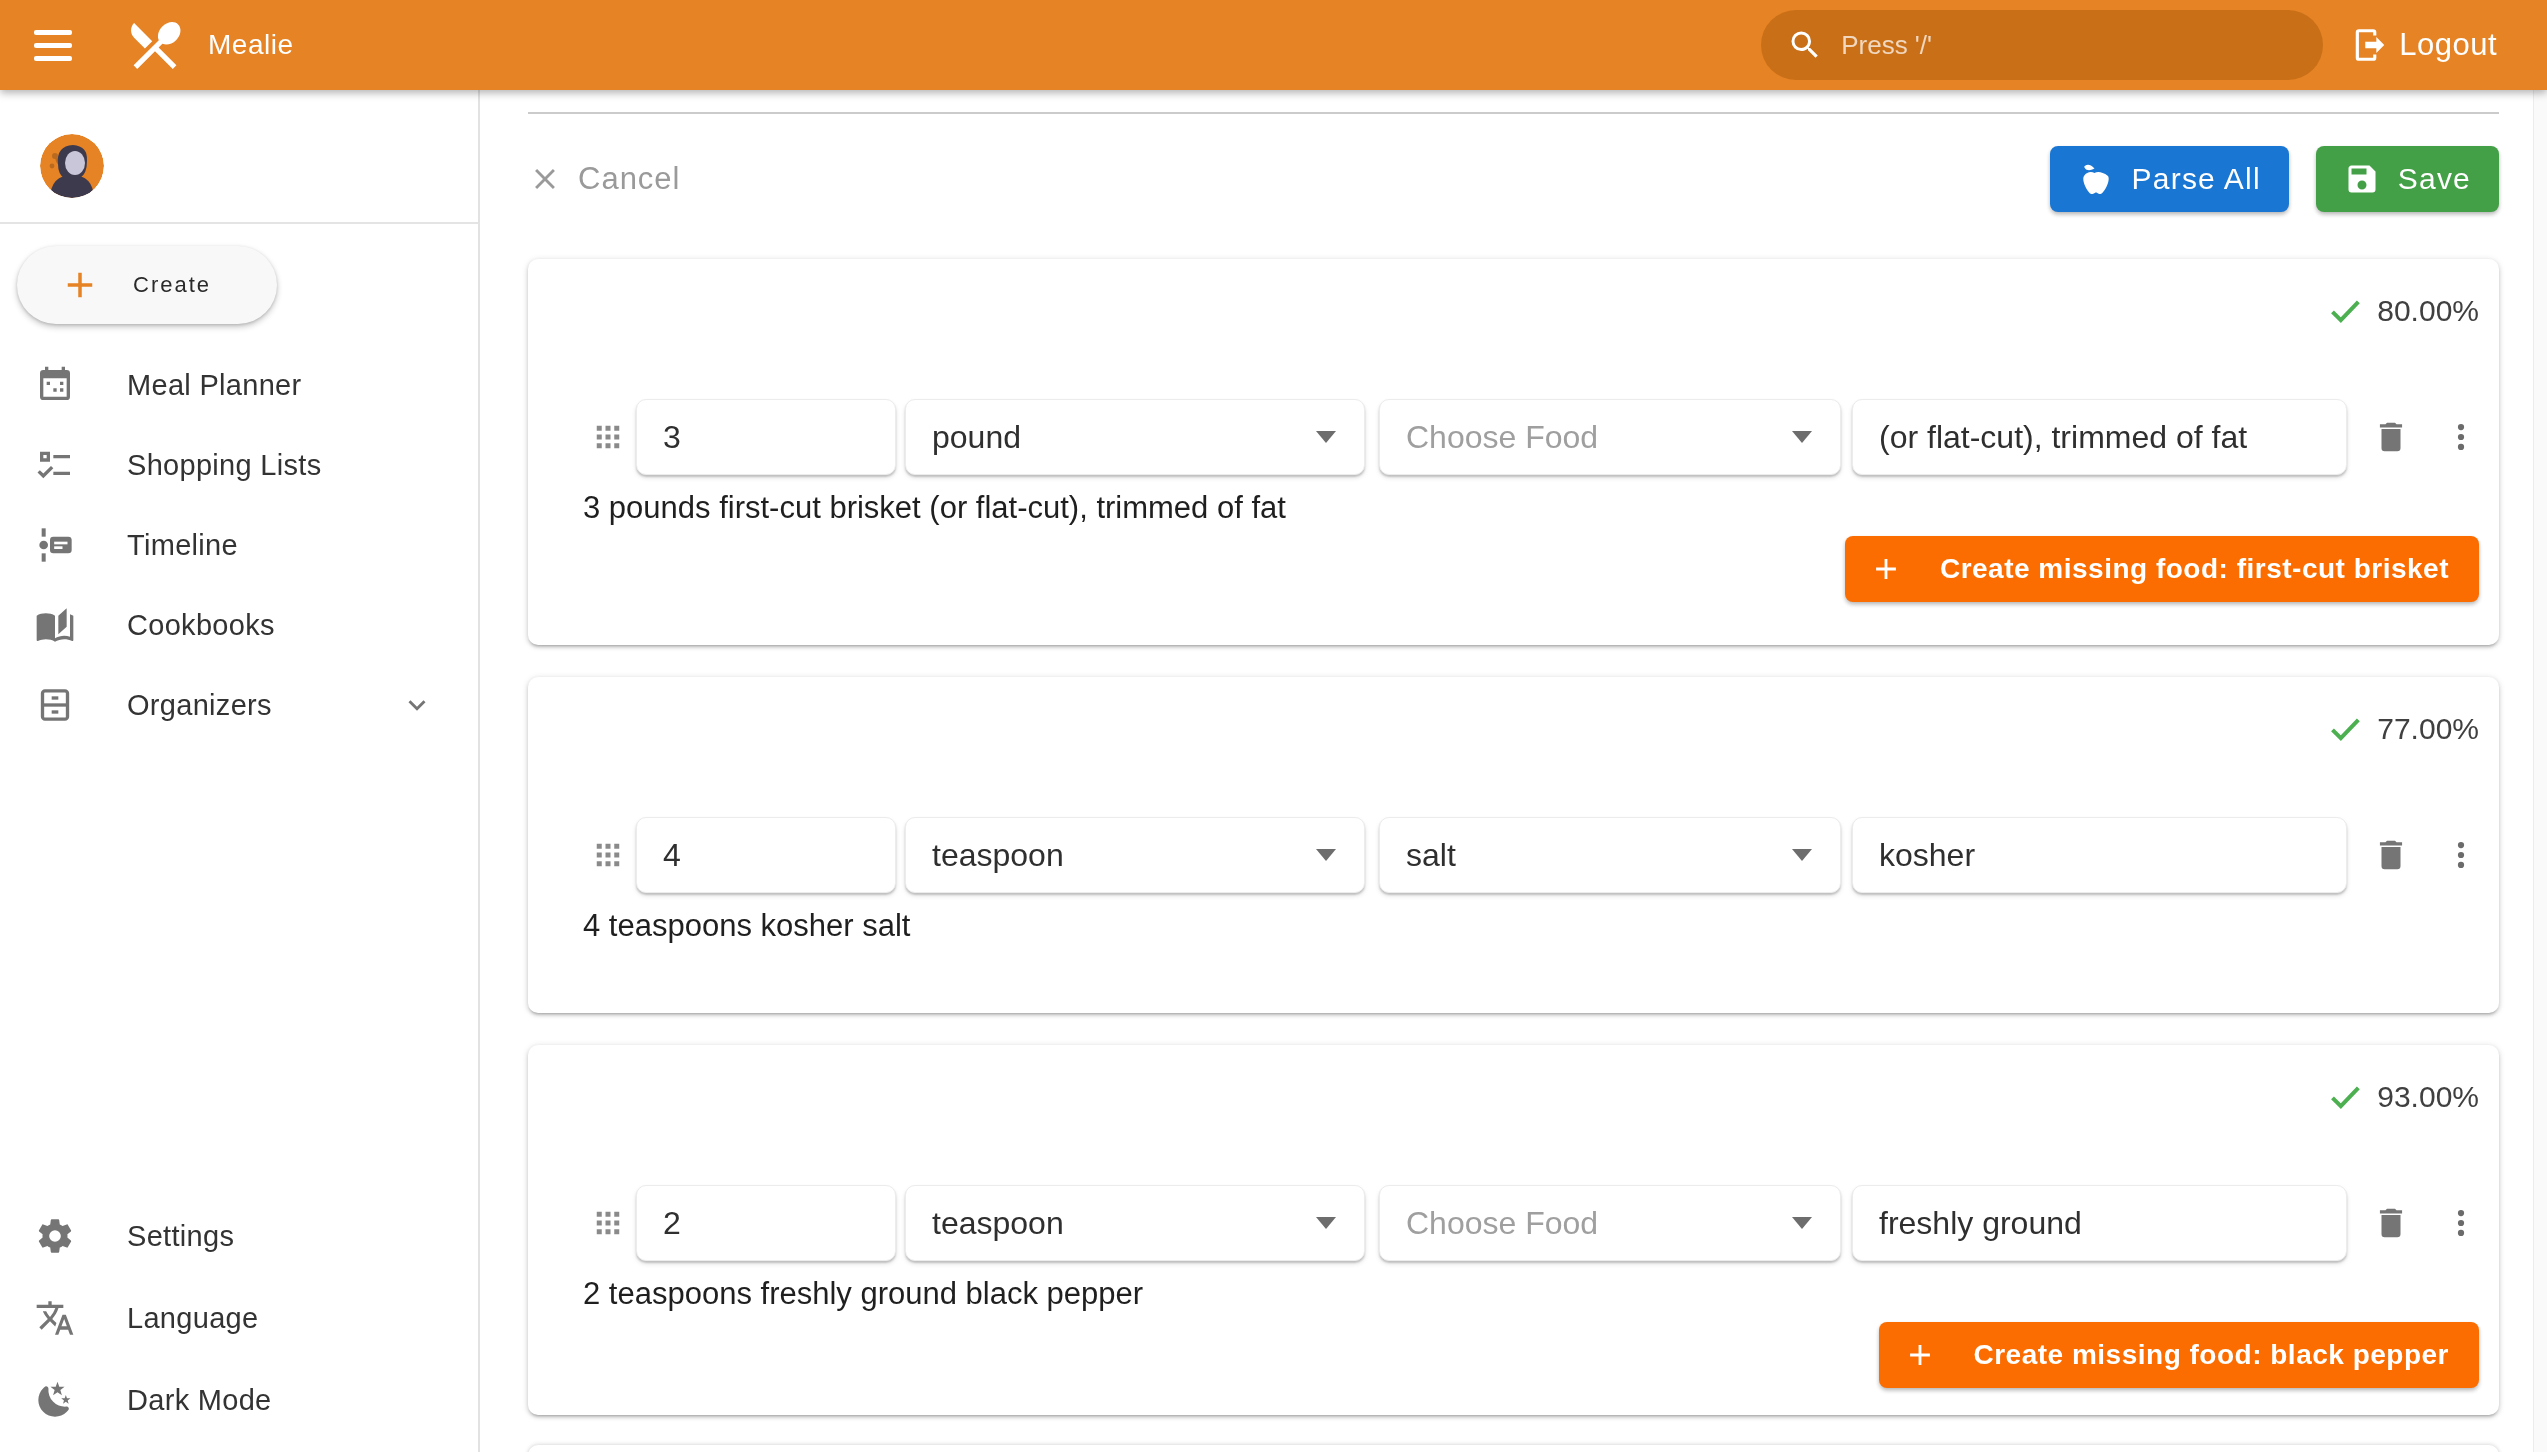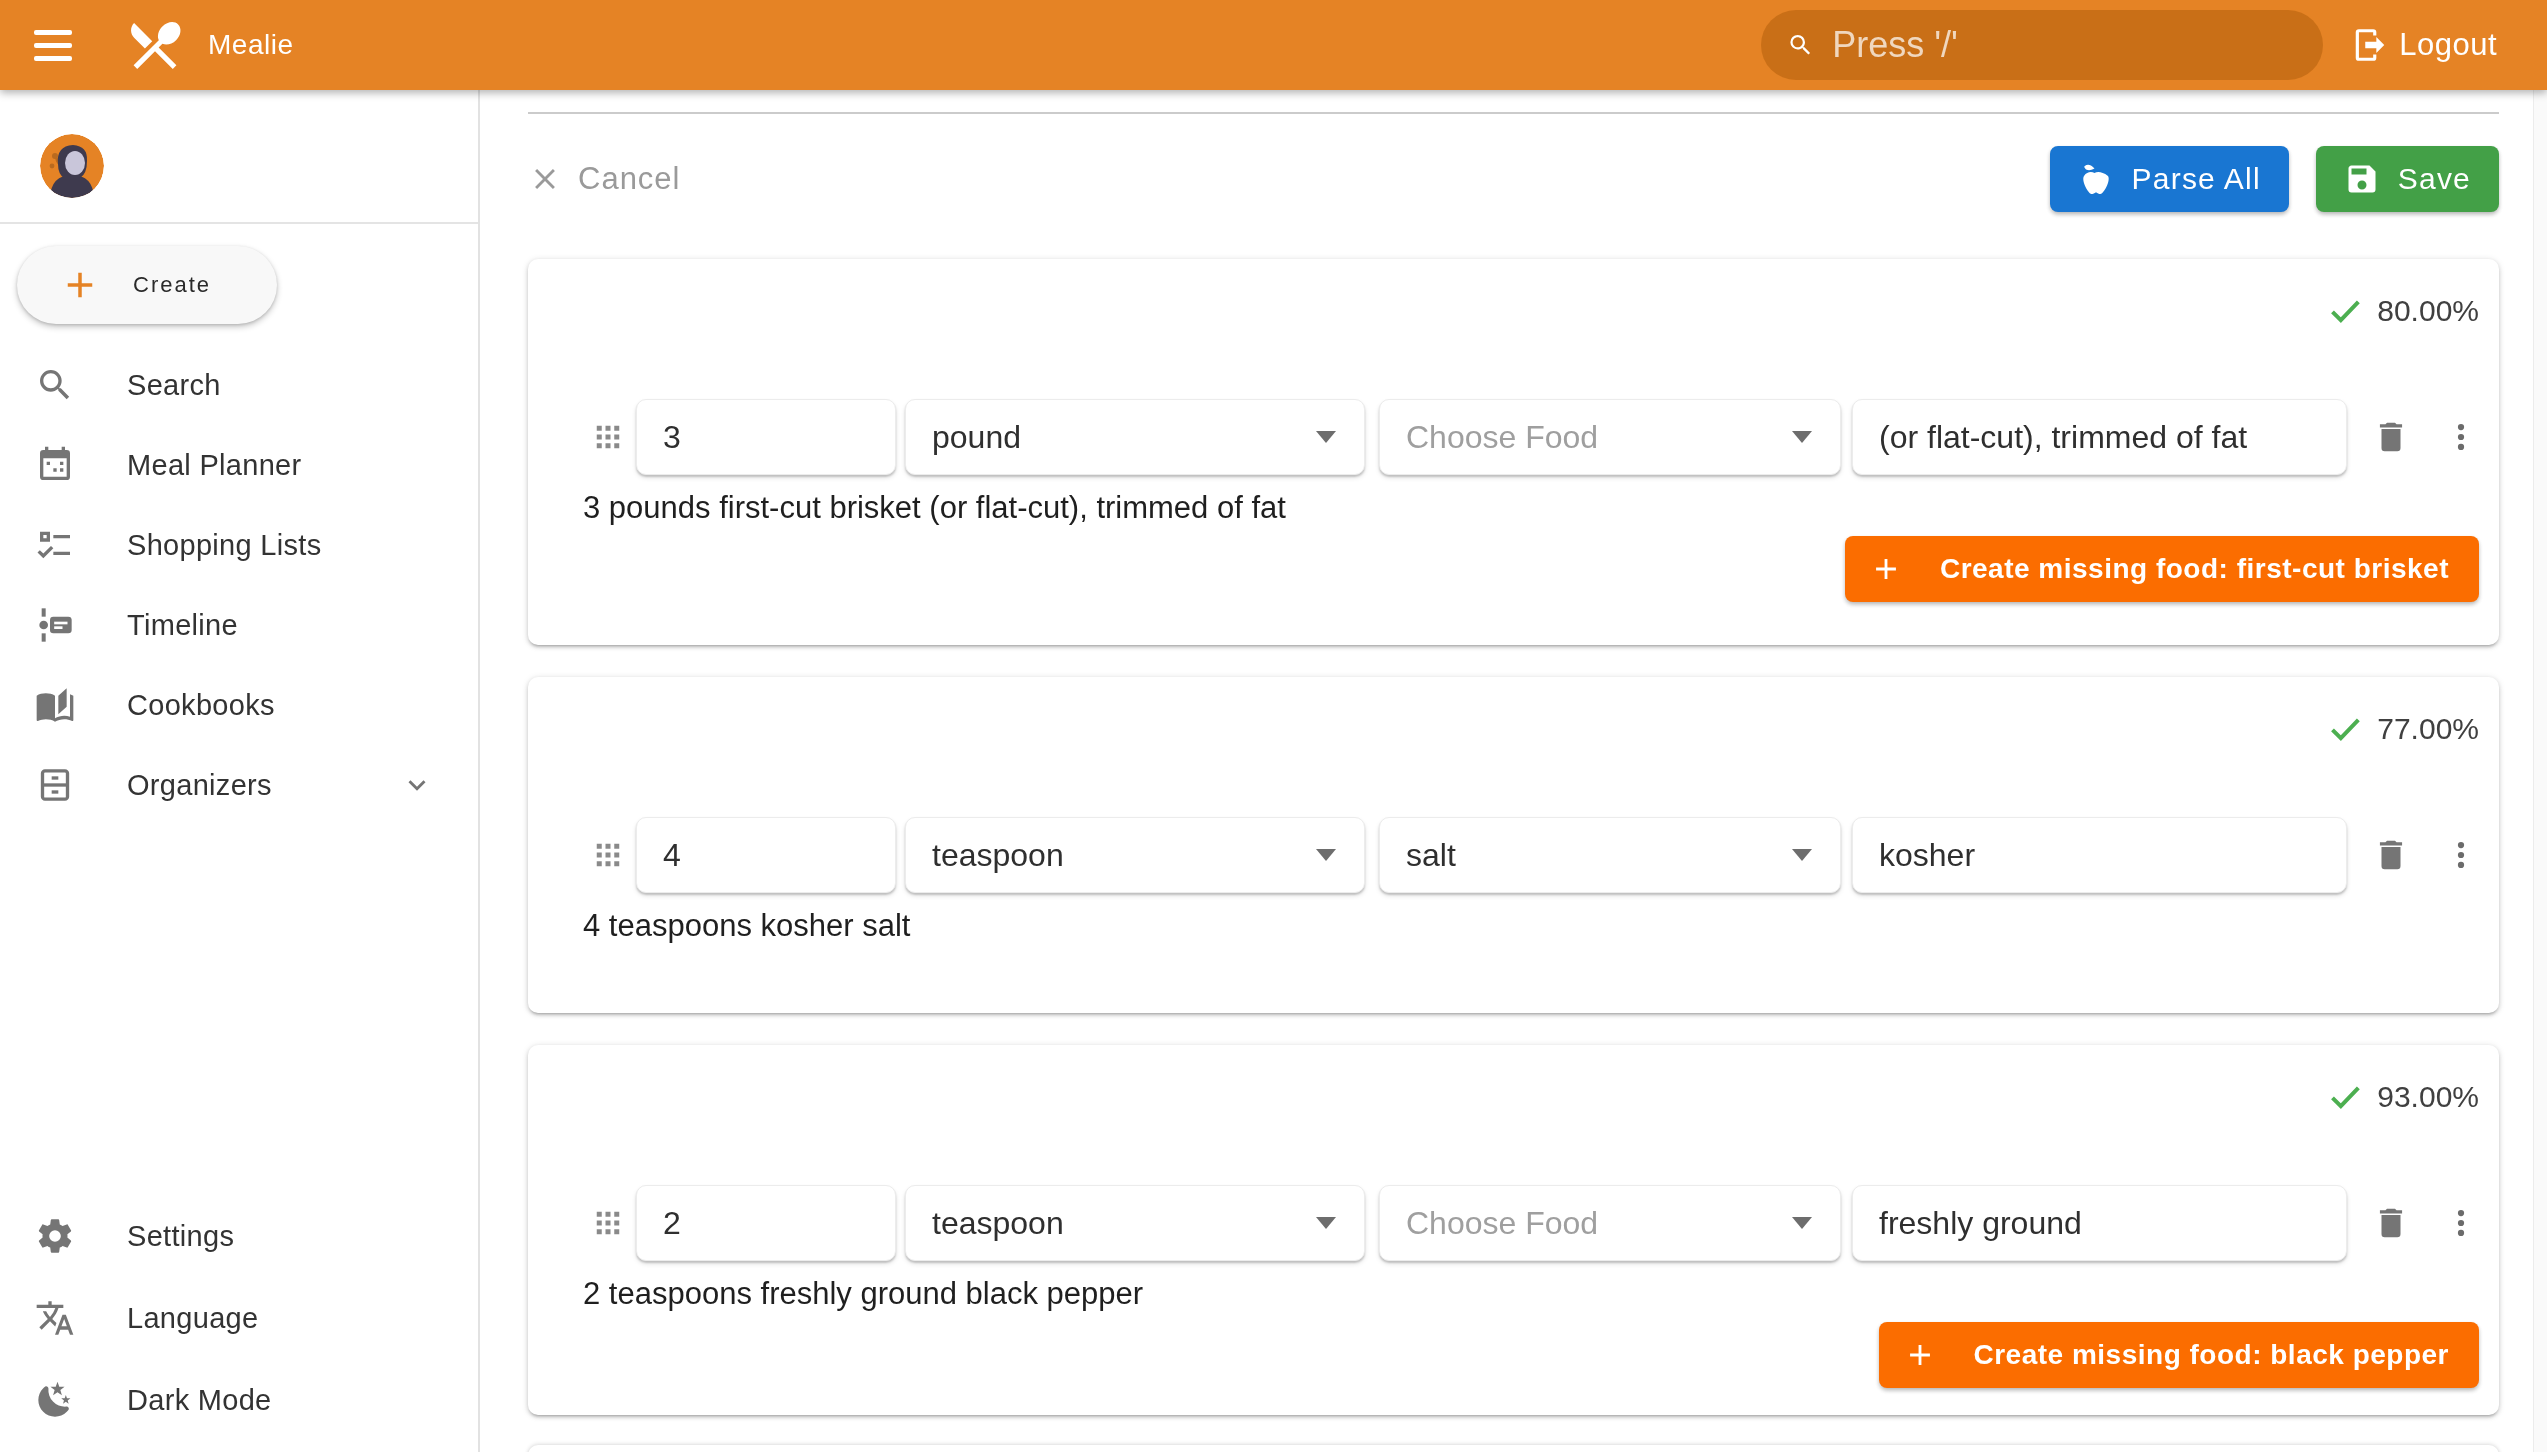--- a/index.html
+++ b/index.html
@@ -10,21 +10,21 @@
   .app-header { height:90px; background:#E58325; display:flex; align-items:center;
                 box-shadow:0 3px 8px rgba(0,0,0,.30); position:relative; z-index:10; }
   .hamburger { width:44px; height:44px; margin-left:34px; display:flex; flex-direction:column;
                justify-content:center; gap:8px; cursor:pointer; }
   .hamburger span { display:block; width:38px; height:5px; background:#fff; border-radius:2px; }
   .logo { margin-left:46px; display:flex; align-items:center; }
   .app-title { color:#fff; font-size:28px; font-weight:500; letter-spacing:0.5px; margin-left:22px; }
   .search-pill { margin-left:auto; margin-right:28px; width:562px; height:70px; border-radius:35px;
                  background:#C96F17; display:flex; align-items:center; padding:0 26px; }
   .search-pill input { flex:1; background:transparent; border:none; outline:none; color:#fff;
-                       font-size:36px; margin-left:18px; font-family:inherit; }
+                       font-size:26px; margin-left:18px; font-family:inherit; }
   .search-pill input::placeholder { color:rgba(255,255,255,.72); }
   .logout-btn { display:flex; align-items:center; gap:10px; margin-right:50px; background:none;
                 border:none; color:#fff; font-size:31px; font-weight:500; font-family:inherit;
                 letter-spacing:0.5px; cursor:pointer; }
 
   
   .shell { display:flex; height:1363px; }
 
   
   .sidebar { width:480px; border-right:2px solid #e2e2e2; position:relative; background:#fff; flex:none; }
@@ -167,26 +167,20 @@
     <button class="create-btn">
       <svg width="42" height="42" viewBox="0 0 24 24" fill="#E58325">
           <path d="M19,13H13V19H11V13H5V11H11V5H13V11H19V13Z"></path>
         </svg>
       <span class="create-label">Create</span>
     </button>
 
     <nav class="nav">
       <div class="nav-item">
         <svg class="nicon" viewBox="0 0 24 24" fill="#757575">
-            <path d="M9.5,3A6.5,6.5 0 0,1 16,9.5C16,11.11 15.41,12.59 14.44,13.73L14.71,14H15.5L20.5,19L19,20.5L14,15.5V14.71L13.73,14.44C12.59,15.41 11.11,16 9.5,16A6.5,6.5 0 0,1 3,9.5A6.5,6.5 0 0,1 9.5,3M9.5,5C7,5 5,7 5,9.5C5,12 7,14 9.5,14C12,14 14,12 14,9.5C14,7 12,5 9.5,5Z"></path>
-          </svg>
-        <span class="nav-label">Search</span>
-      </div>
-      <div class="nav-item">
-        <svg class="nicon" viewBox="0 0 24 24" fill="#757575">
             <path d="M19,3H18V1H16V3H8V1H6V3H5A2,2 0 0,0 3,5V19A2,2 0 0,0 5,21H19A2,2 0 0,0 21,19V5A2,2 0 0,0 19,3M19,19H5V8H19V19M7,10H9V12H7V10M11,14H13V16H11V14M15,10H17V12H15V10M15,14H17V16H15V14Z"></path>
           </svg>
         <span class="nav-label">Meal Planner</span>
       </div>
       <div class="nav-item">
         <svg class="nicon" viewBox="0 0 24 24" fill="#757575">
             <path d="M3,4H9V10H3V4M5,6V8H7V6H5M11,6H21V8H11V6M11,16H21V18H11V16M5,20L1.5,16.5L2.91,15.09L5,17.17L9.59,12.59L11,14L5,20Z"></path>
           </svg>
         <span class="nav-label">Shopping Lists</span>
       </div>

